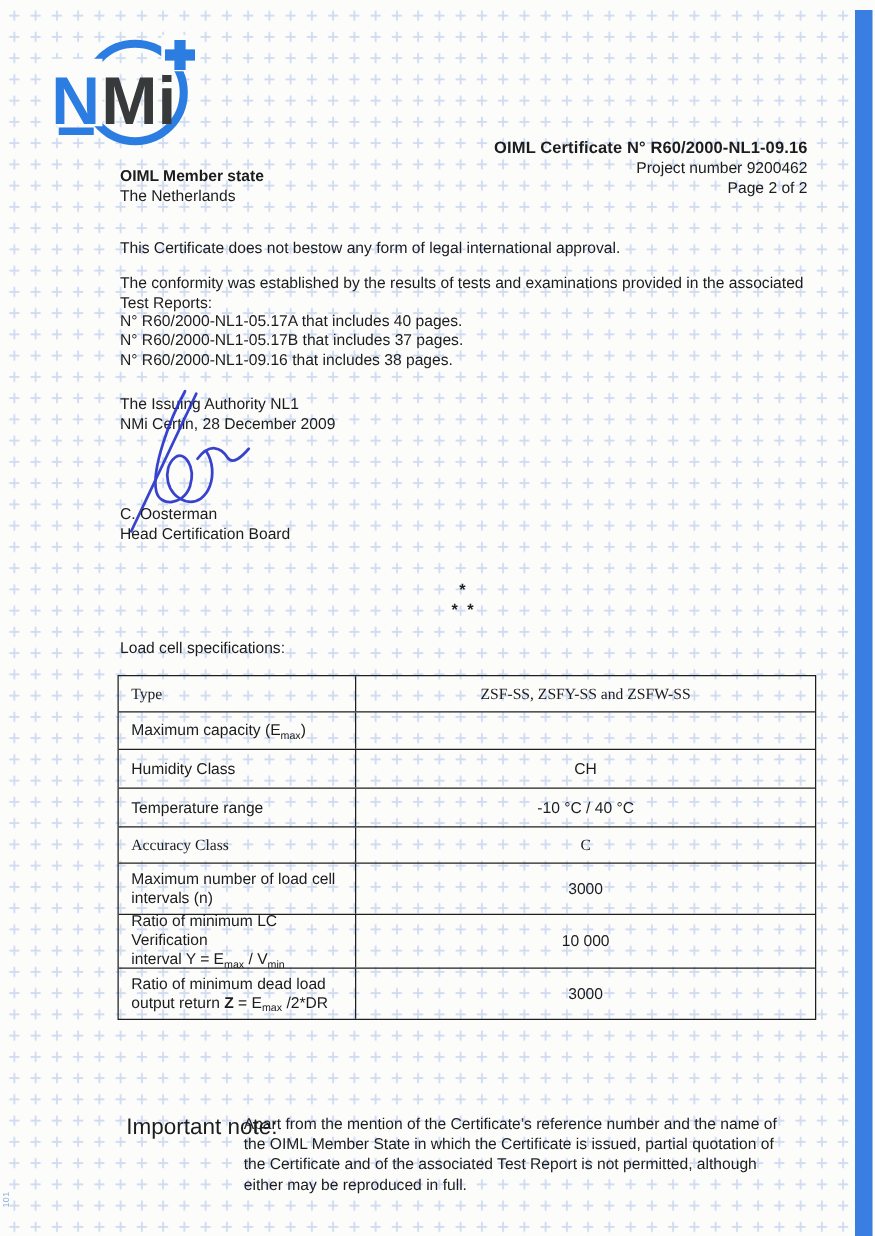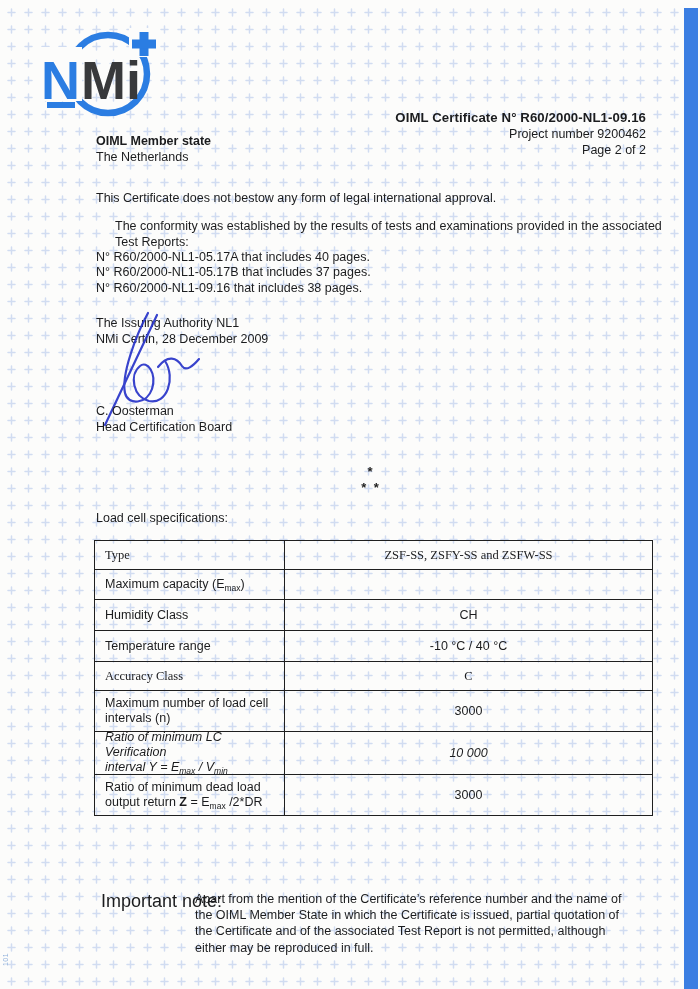--- a/index.html
+++ b/index.html
@@ -28,21 +28,21 @@
     font-size:12.5px; line-height:16px;
   }
   .header-right .title { font-weight:bold; font-size:13.2px; letter-spacing:0.1px; }
 
   .member { left:96px; top:133px; font-size:12.5px; line-height:16px; }
   .member .label { font-weight:bold; }
 
   .line-block span { display:block; }
 
   .legal { left:96px; top:191px; font-size:12.5px; }
-  .conformity { left:96px; top:219px; width:556px; font-size:12.5px; line-height:15.5px;margin-left:19px; }
+  .conformity { left:96px; top:219px; width:556px; font-size:12.5px; line-height:15.5px; }
   .reports { left:96px; top:250px; font-size:12.5px; line-height:15.4px; }
   .issuing { left:96px; top:315px; font-size:12.5px; line-height:16px; }
   .signature-svg { left:100px; top:303px; }
   .signatory { left:96px; top:404px; font-size:12.5px; line-height:15.5px; }
 
   .asterisks {
     left:356px; top:464px; width:30px; text-align:center;
     font-size:13px; line-height:16px; font-weight:bold; color:#222;
   }
   .asterisks span { display:block; letter-spacing:2px; }
@@ -61,21 +61,21 @@
     border-right:1.6px solid #1f1f1f;
     padding:2px 8px 2px 10px;
     display:flex; flex-direction:column; justify-content:center;
     font-size:12.5px; line-height:15px;
   }
   .t-value {
     flex:1; display:flex; align-items:center; justify-content:center;
     font-size:12.5px; text-align:center;
   }
   .h28 { height:28px;font-family:Liberation Serif, serif; } .h29 { height:29px; } .h30 { height:30px; }
-  .h40 { height:40px; } .h42 { height:42px;font-style:italic; }
+  .h40 { height:40px; } .h42 { height:42px; }
   .lbl-line { display:block; }
   .subsc { font-size:8.5px; position:relative; top:3px; }
   .bold { font-weight:bold; }
 
   .note-label { left:101px; top:891px; font-size:18px; }
   .note-text { left:195px; top:891px; width:437px; font-size:12.5px; line-height:16.2px; }
 
   .margin-mark {
     left:-1px; top:956px; font-size:7px; color:#8fb0dc;
     transform:rotate(-90deg); letter-spacing:0.5px;

